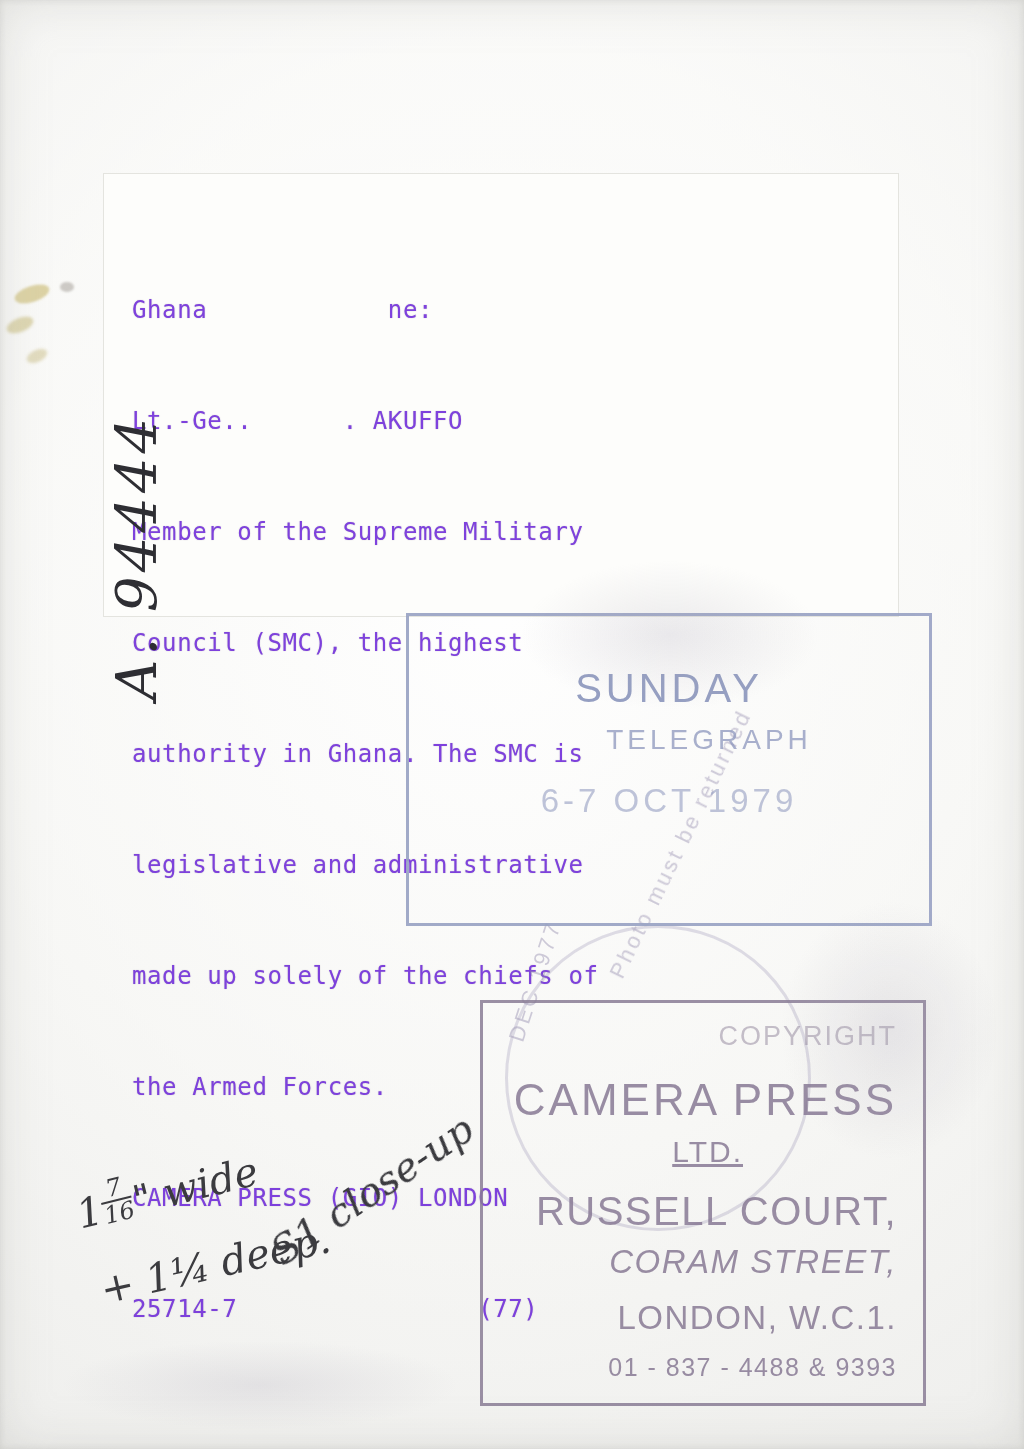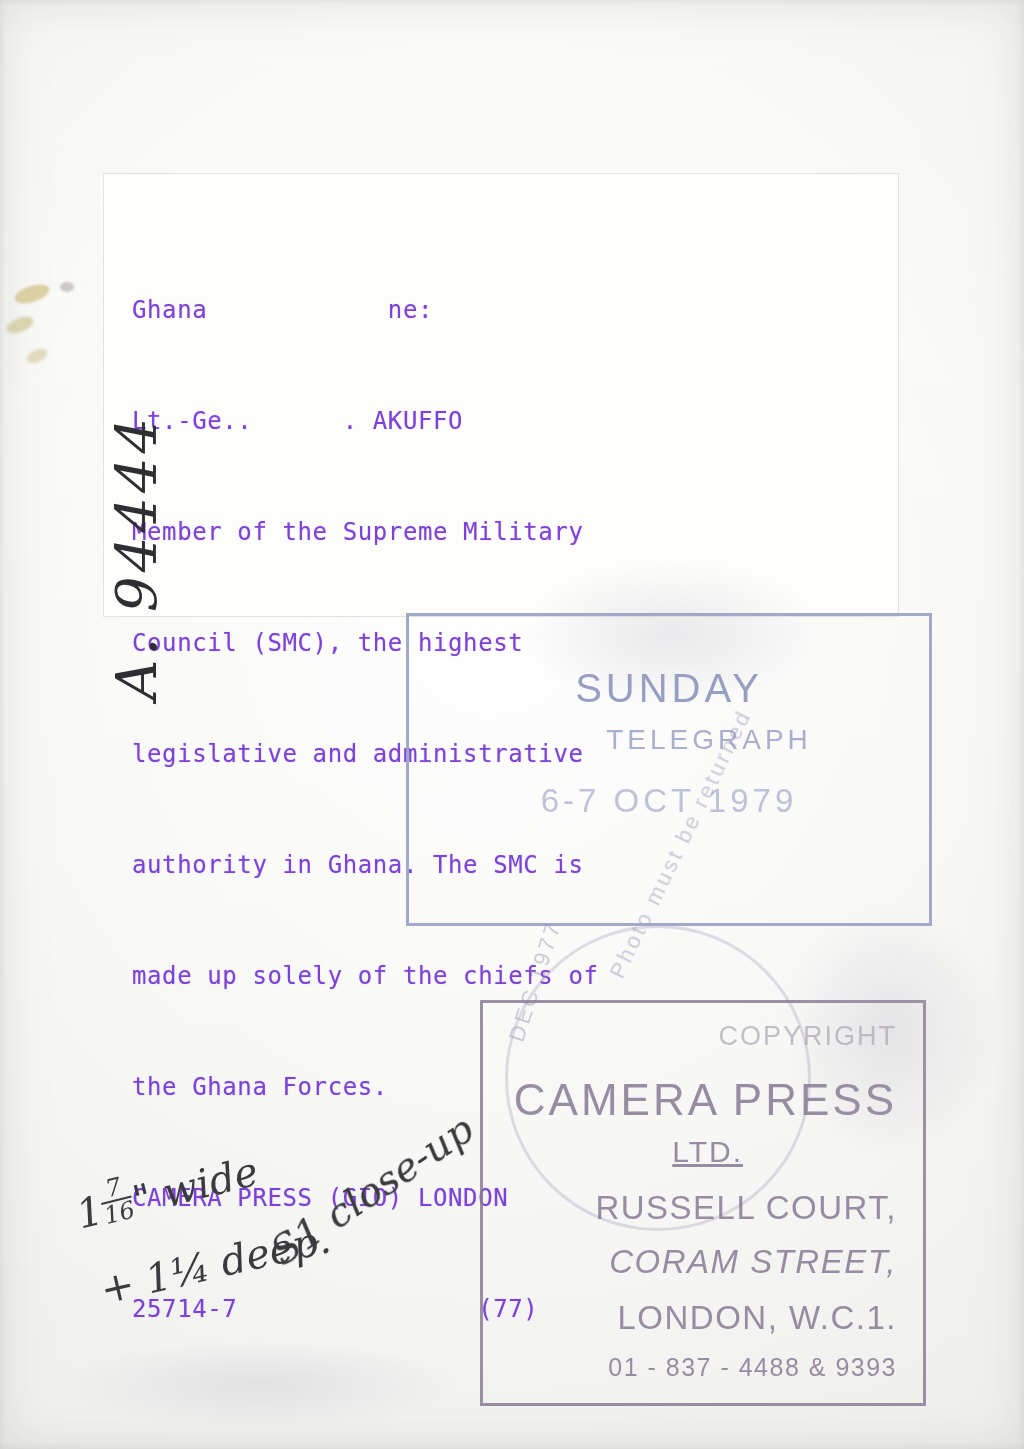--- a/index.html
+++ b/index.html
@@ -118,21 +118,21 @@
   .press-line {
     position: absolute;
     right: 26px;
     text-align: right;
     font-family: "Liberation Sans", sans-serif;
     white-space: nowrap;
   }
   .press-l0 { top: 18px;  font-size: 27px; letter-spacing: 2px; opacity: 0.55; }
   .press-l1 { top: 72px;  font-size: 44px; letter-spacing: 3px; }
   .press-l2 { top: 132px; font-size: 30px; letter-spacing: 2px; right: 180px; text-decoration: underline; }
-  .press-l3 { top: 186px; font-size: 33px; letter-spacing: 1.5px; }
+  .press-l3 { top: 186px; font-size: 40px; letter-spacing: 1.5px; }
   .press-l4 { top: 240px; font-size: 33px; letter-spacing: 1.5px; font-style: italic; }
   .press-l5 { top: 296px; font-size: 33px; letter-spacing: 1.5px; }
   .press-l6 { top: 350px; font-size: 25px; letter-spacing: 1.5px; }
   
   .stamp-circle {
     position: absolute;
     left: 505px;
     top: 925px;
     width: 300px;
     height: 300px;
@@ -237,24 +237,24 @@
 
   <div class="paper-tone"></div>
 
   <div class="caption-label"></div>
 
   <div class="caption-text">
     <span class="caption-line">Ghana            ne:</span>
     <span class="caption-line underlined">Lt.-Ge..      . AKUFFO</span>
     <span class="caption-line">Member of the Supreme Military</span>
     <span class="caption-line">Council (SMC), the highest</span>
+    <span class="caption-line">authority in Ghana. The SMC is</span>
     <span class="caption-line">legislative and administrative</span>
-    <span class="caption-line">authority in Ghana. The SMC is</span>
     <span class="caption-line">made up solely of the chiefs of</span>
-    <span class="caption-line">the Ghana Forces.</span>
+    <span class="caption-line">the Armed Forces.</span>
     <span class="caption-line">CAMERA PRESS (GIO) LONDON</span>
     <span class="caption-line">25714-7                (77)</span>
   </div>
 
   <div class="stamp-circle">
     <span class="circ-text circ-a">DEC 1977</span>
     <span class="circ-text circ-b">Photo must be returned</span>
   </div>
 
   <div class="stamp-telegraph">

